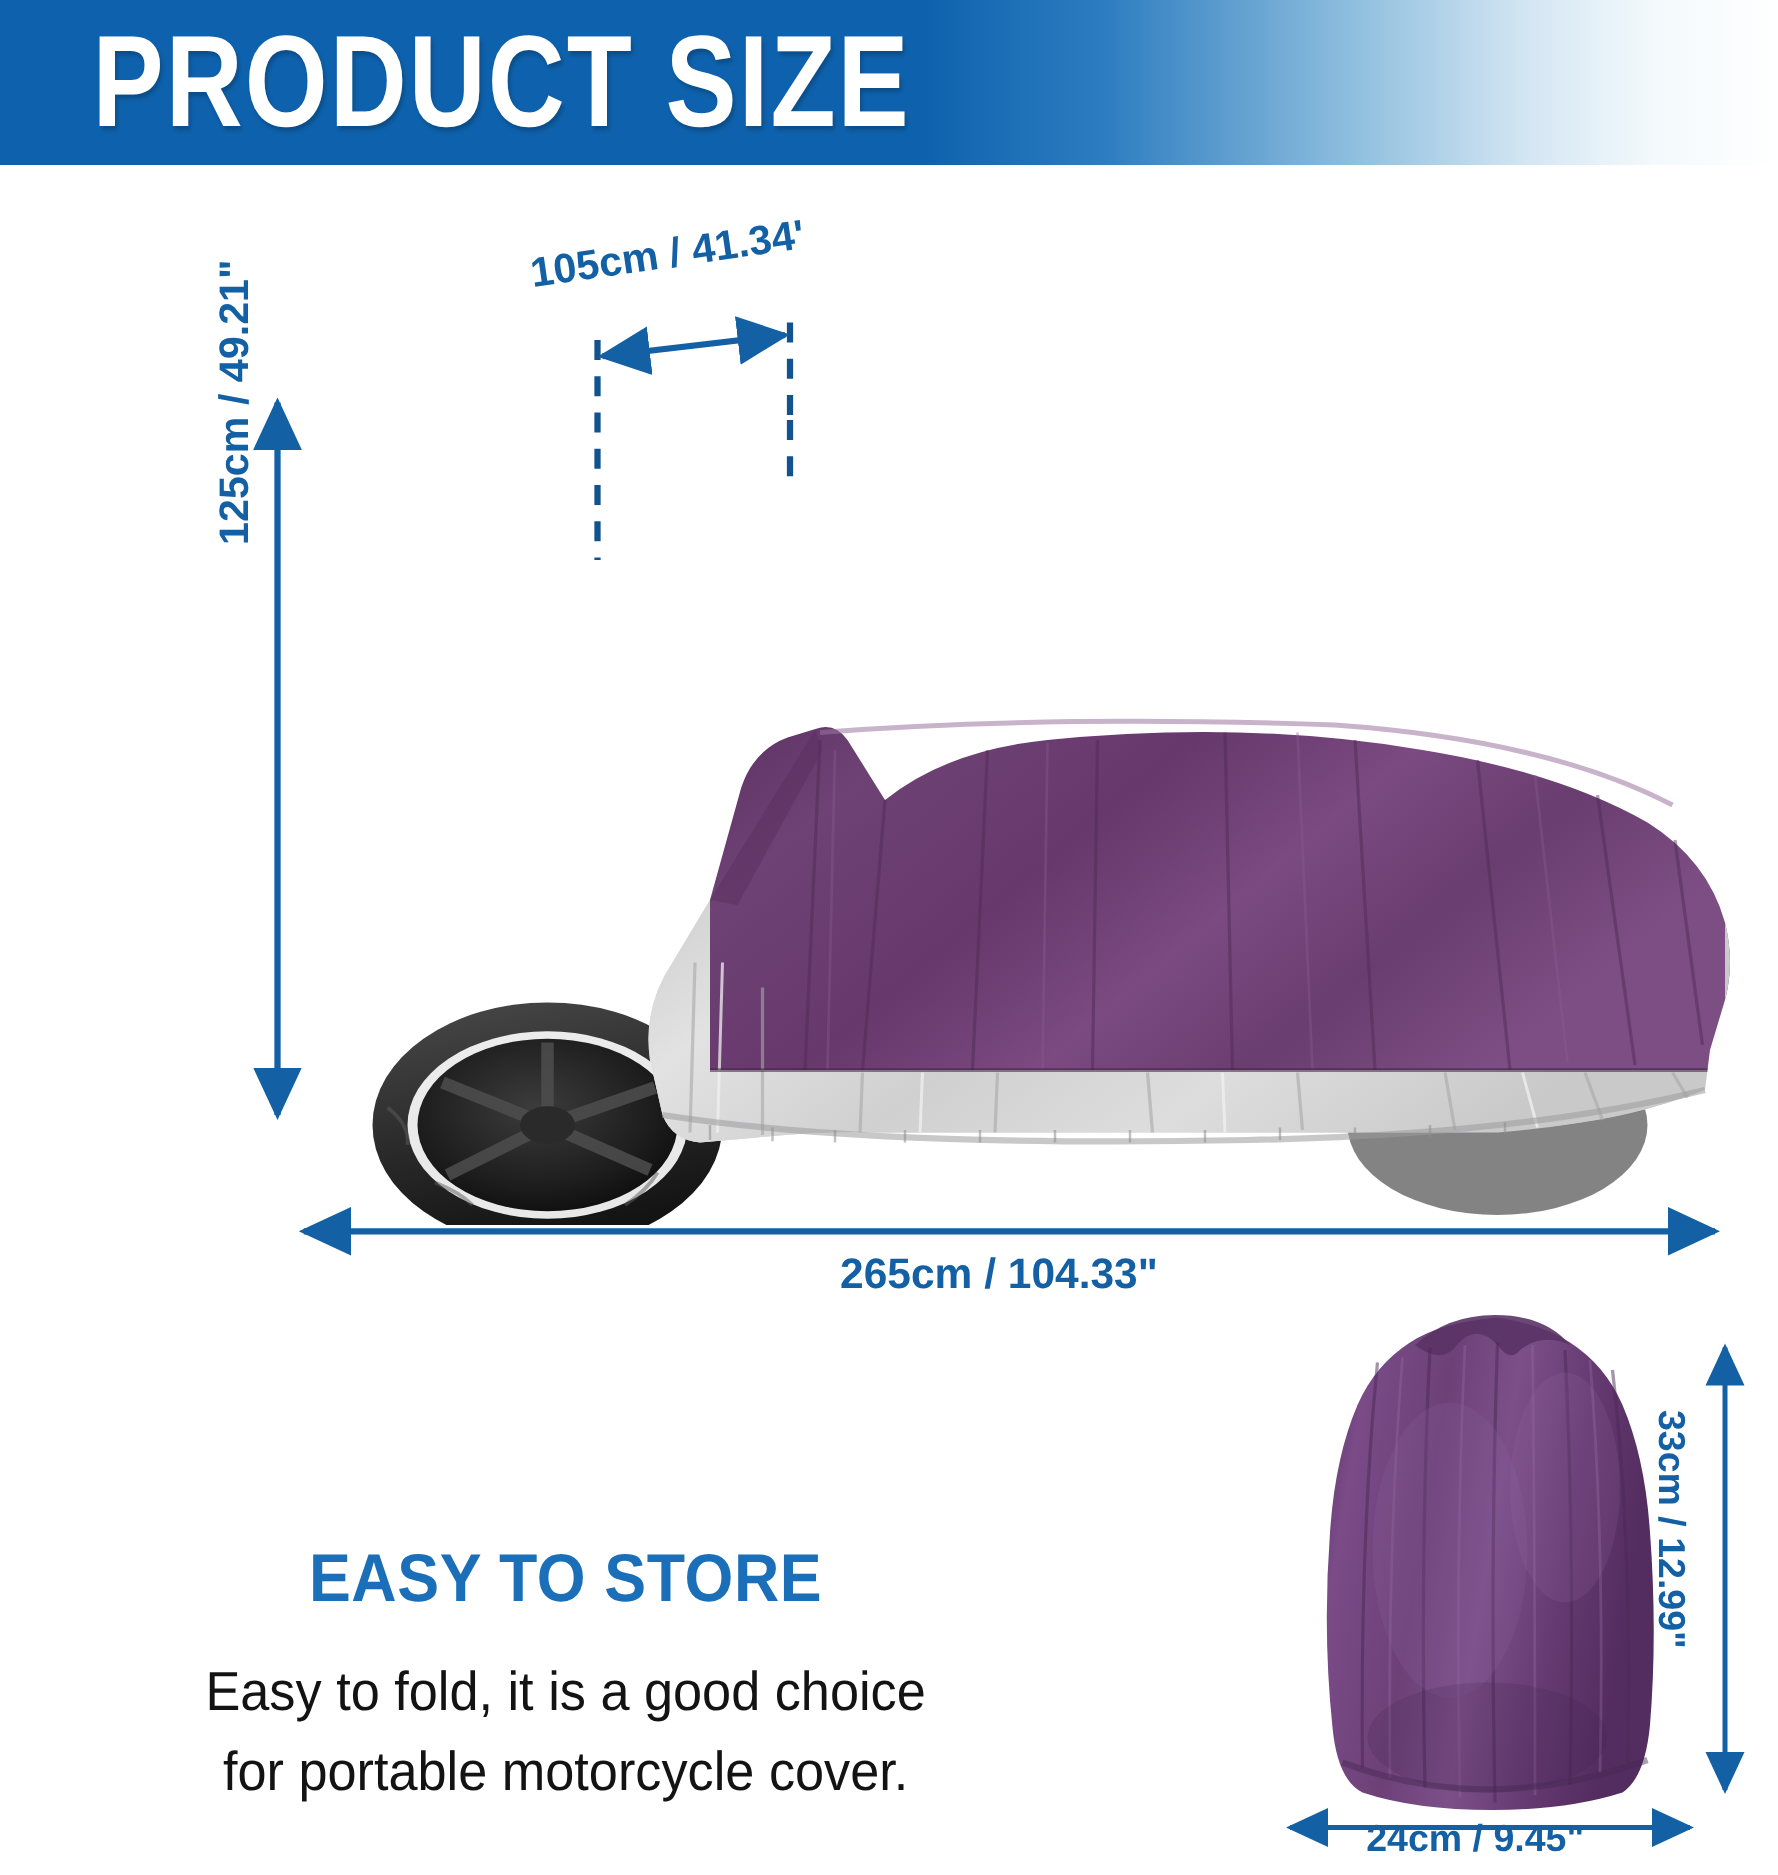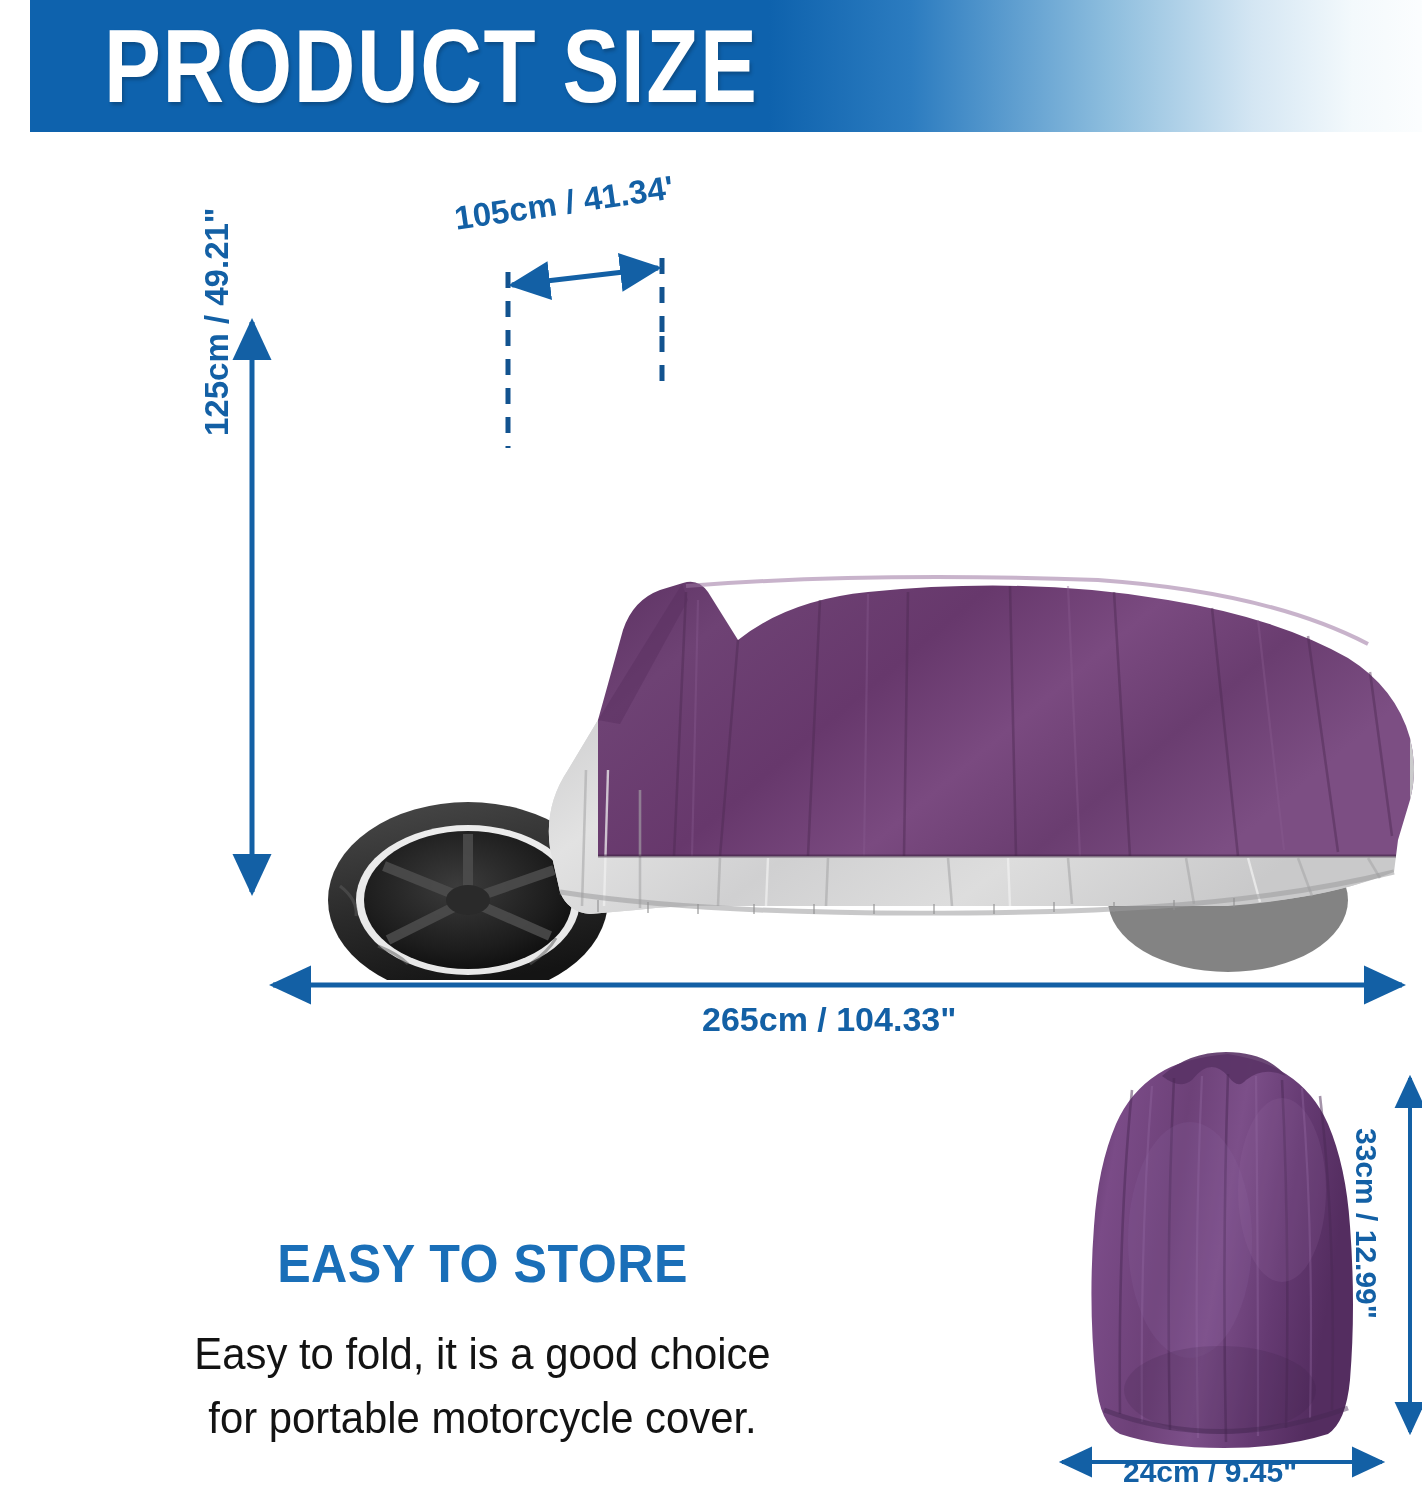--- a/index.html
+++ b/index.html
@@ -1,21 +1,21 @@
 <!DOCTYPE html>
 <html><head>
 <meta charset="utf-8">
 <style>
   html,body{margin:0;padding:0;background:#fff;}
   body{
     width:1422px;height:1500px;position:relative;overflow:hidden;
     font-family:"Liberation Sans","DejaVu Sans",sans-serif;
     -webkit-font-smoothing:antialiased;
   }
-  .stage{position:absolute;inset:0;background:#ffffff;margin-left:30px;}
+  .stage{position:absolute;inset:0;background:#ffffff;}
 
   
   .header-bar{
     position:absolute;left:0;top:0;width:1422px;height:132px;
     background:linear-gradient(to right,
         #0e62ad 0%, #0e62ad 52%, #2c7cc0 62%,
         #8ebede 76%, #d4e6f3 86%, #f3f9fc 93%, #ffffff 100%);
   }
   .header-title{
     position:absolute;left:74px;top:7px;

